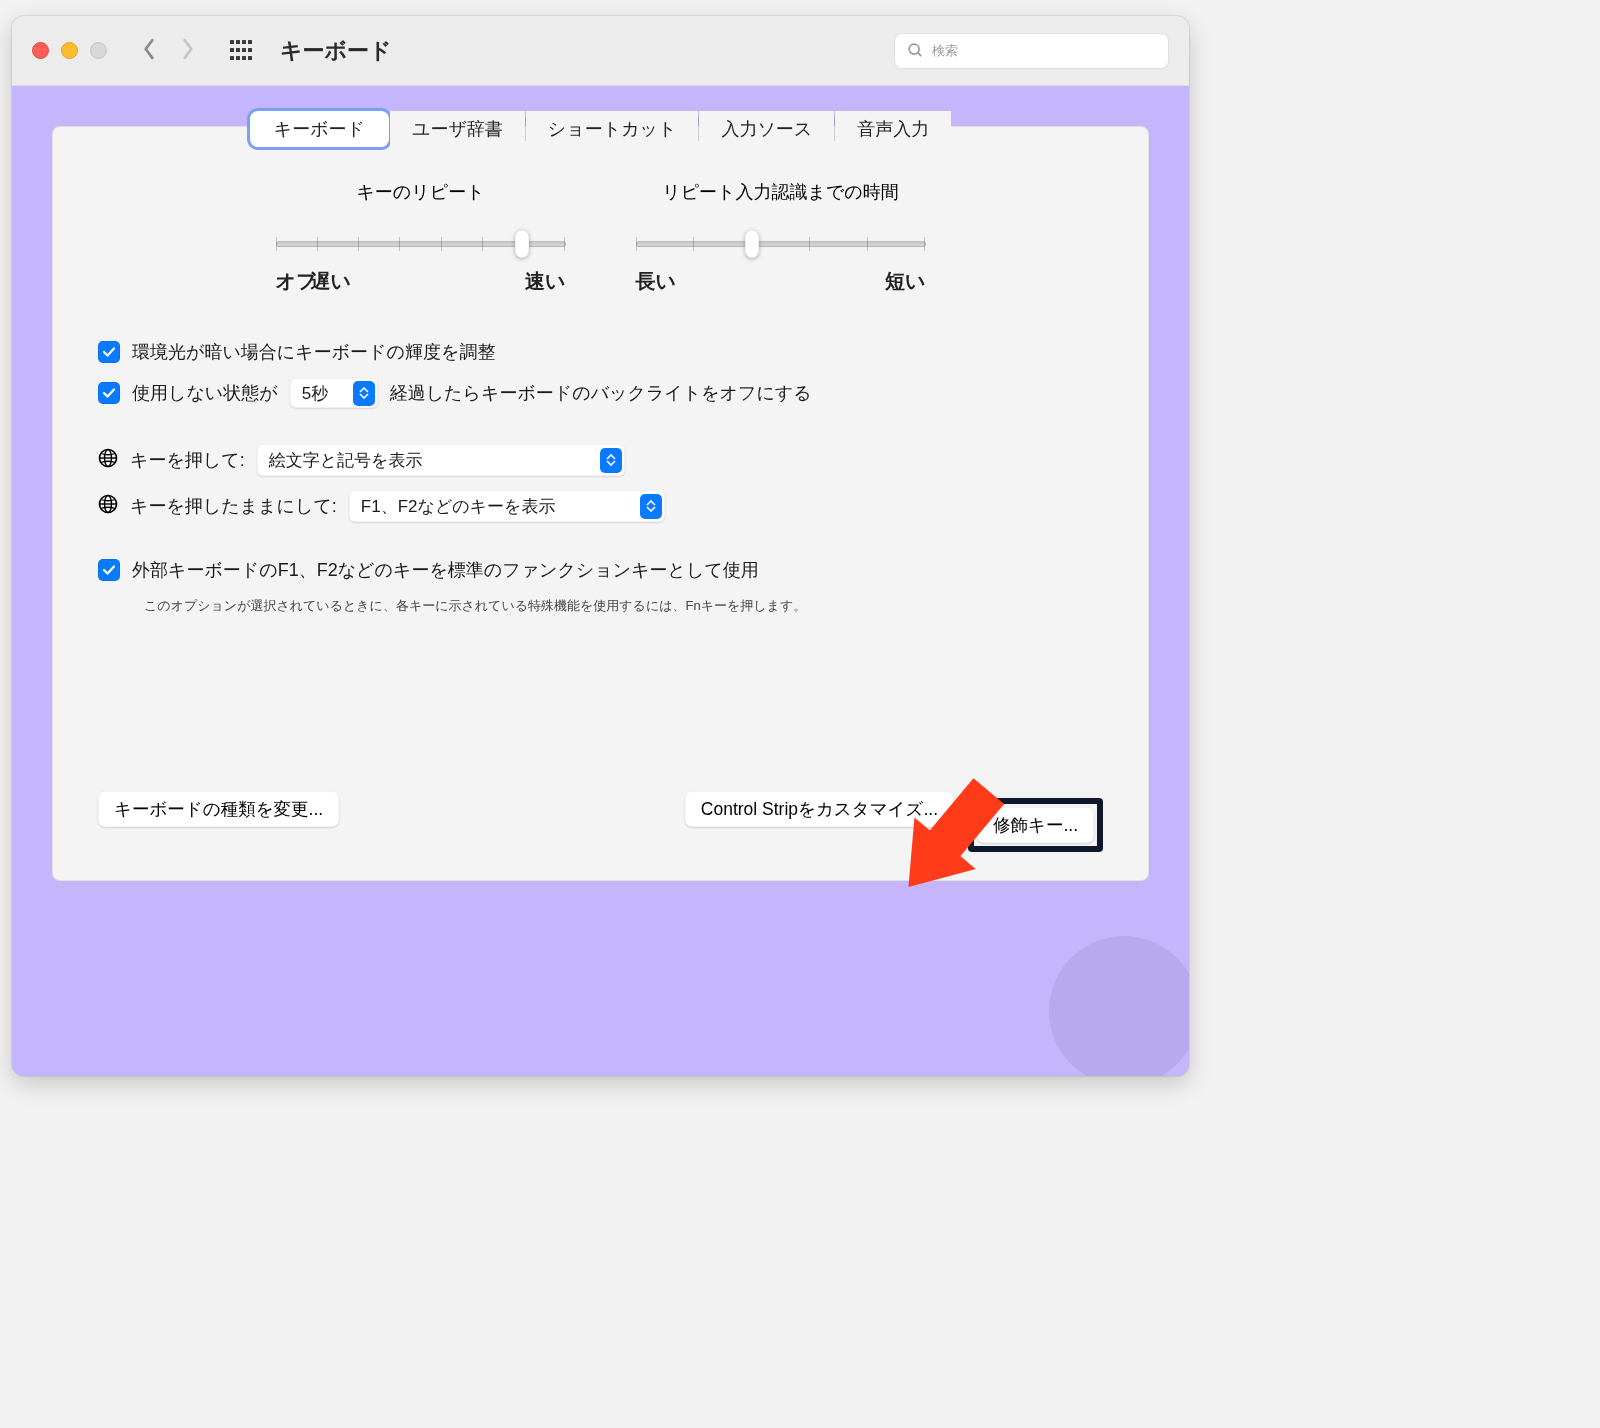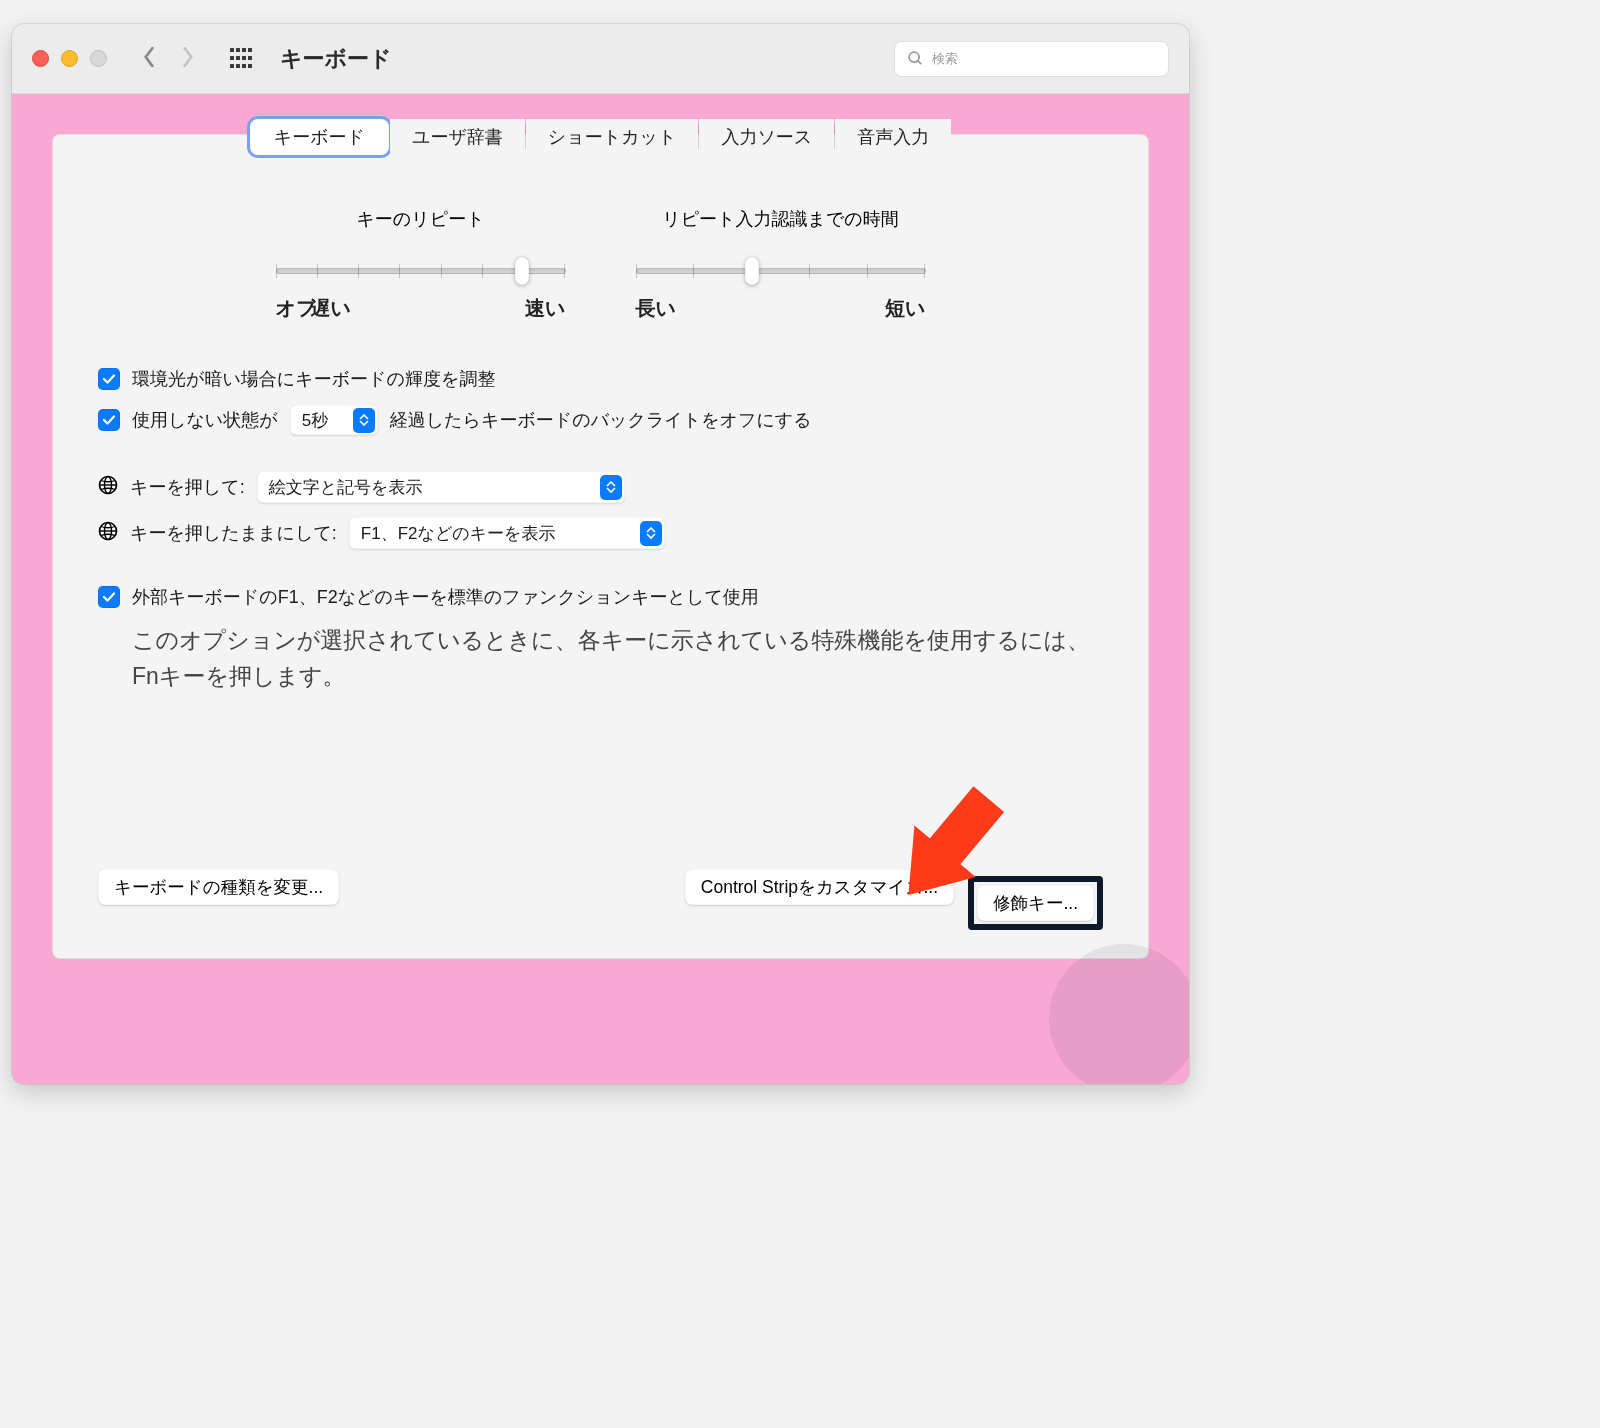--- a/index.html
+++ b/index.html
@@ -8,27 +8,27 @@
     background: #f2f2f2;
     width: 1600px;
     height: 1428px;
     font-size: 17.5px;
     color: #000;
     position: relative;
   }
   .window {
     width: 1177px;
     height: 1060px;
-    background: #f9a8d4;
+    background: #c4b5fd;
     border-radius: 12px;
     box-shadow: 0 8px 24px rgba(0,0,0,0.18), 0 0 0 1px rgba(0,0,0,0.08);
     overflow: hidden;
     position: absolute;
     left: 12px;
-    top: 24px;
+    top: 16px;
   }
   
   .titlebar {
     height: 70px;
     display: flex;
     align-items: center;
     padding: 0 20px;
     border-bottom: 1px solid rgba(0,0,0,0.08);
     background: #ececec;
   }
@@ -86,21 +86,21 @@
   .seg .divider { width:1px; background: rgba(0,0,0,0.15); margin: 6px 0; }
   .seg button.active {
     background: #fff;
     border-radius: 8px;
     box-shadow: 0 0 0 3px #7aa0ef, 0 1px 3px rgba(0,0,0,0.15);
     font-weight: 500;
     padding: 6px 24px;
   }
 
   
-  .sliders-row { display:flex; gap:70px; justify-content:center; margin-top: 52px; }
+  .sliders-row { display:flex; gap:70px; justify-content:center; margin-top: 33px; }
   .slider-col { text-align:center; }
   .slider-col .lbl { font-size:18px; margin-bottom:30px; }
   .slider-body { position:relative; width: 290px; height: 20px; margin: 0 auto; }
   .slider-body.wide { width: 290px; }
   .track {
     position:absolute; top:50%; left:0; right:0; height:6px;
     background: linear-gradient(to bottom,#c8c8c8,#d6d6d6);
     border-radius:3px; transform:translateY(-50%);
     border: 0.5px solid rgba(0,0,0,0.1);
   }
@@ -109,21 +109,21 @@
   .knob {
     position:absolute; top:50%; transform:translate(-50%,-50%);
     width:14px; height:28px; background:#fff; border-radius:7px;
     box-shadow: 0 1px 4px rgba(0,0,0,0.3), inset 0 0 0 0.5px rgba(0,0,0,0.1);
   }
   .slider-labels { display:flex; justify-content:space-between; font-size:20px; margin-top:14px; color:#222;font-weight:bold; }
 
   
   .section { margin-top: 45px; }
   .row { display:flex; align-items:center; gap:12px; margin-bottom:14px; font-size:18px; color:#1a1a1a; flex-wrap:wrap; }
-  .row.indent { margin-left: 34px; font-size:23px; color:#444; line-height:1.55; }
+  .row.indent { margin-left: 46px; font-size:13px; color:#444; line-height:1.55; }
   .cb {
     width:22px; height:22px; border-radius:5px; flex-shrink:0;
     background: #0a7aff;
     display:flex; align-items:center; justify-content:center;
     box-shadow: inset 0 0 0 0.5px rgba(0,0,0,0.15);
     cursor:pointer;
   }
   .cb svg { width:14px; height:14px; }
 
   

